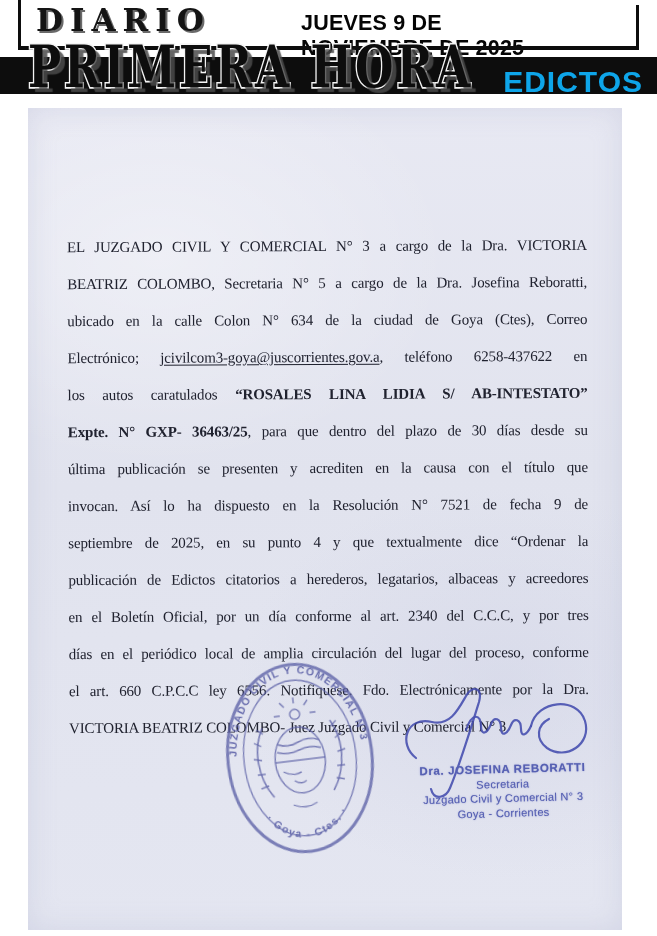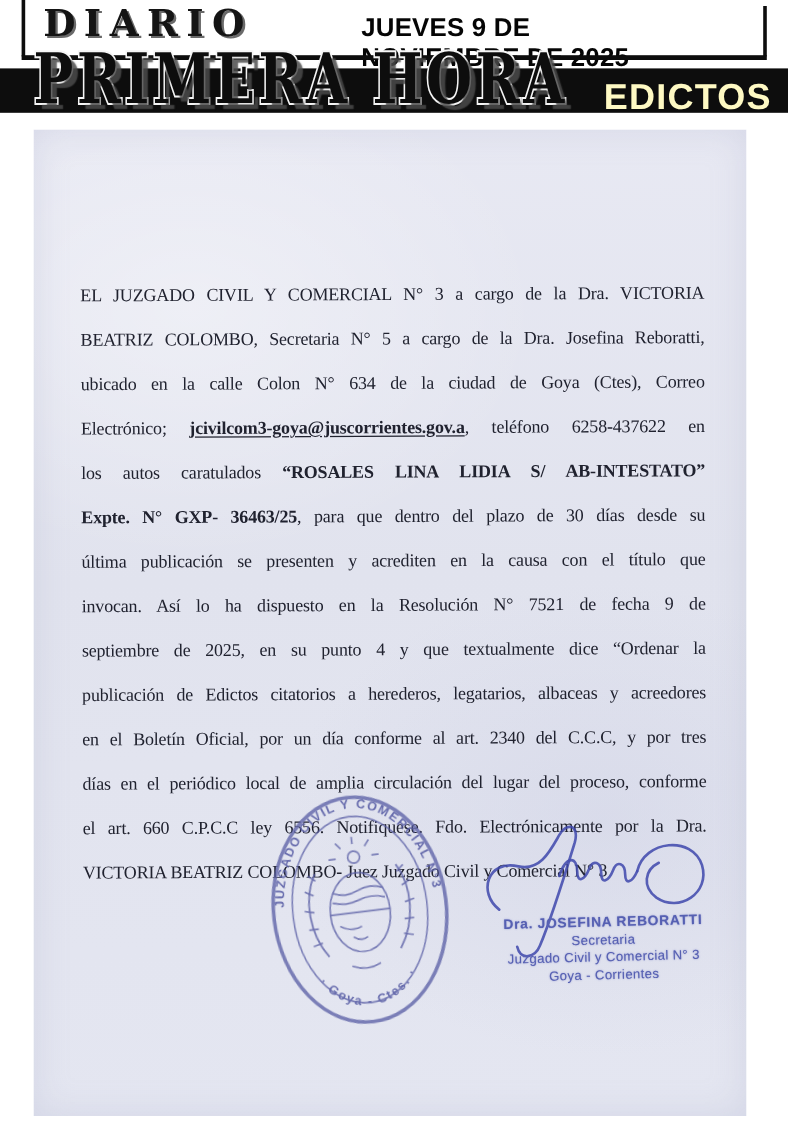--- a/index.html
+++ b/index.html
@@ -31,21 +31,21 @@
     position:absolute;left:301px;top:11px;
     font-weight:bold;font-size:21.5px;color:#050505;letter-spacing:0.2px;
     font-family:"Liberation Sans", sans-serif;
   }
   .section-bar{
     position:absolute;left:0;top:57px;width:657px;height:37px;
     background:var(--header-black);overflow:hidden;
   }
   .section-title{
     position:absolute;right:14px;top:8px;
-    color:#fef9c3;font-weight:bold;font-size:30px;letter-spacing:1px;
+    color:#0ea5e9;font-weight:bold;font-size:30px;letter-spacing:1px;
     font-family:"Liberation Sans", sans-serif;
   }
   .masthead-main{
     position:absolute;left:28px;top:33px;z-index:3;
     font-family:"DejaVu Serif", serif;font-weight:bold;font-size:44px;
     letter-spacing:3px;color:#0d0d0d;white-space:nowrap;
     transform:scaleY(1.32);transform-origin:left top;
     -webkit-text-stroke:2.5px #f5f5f5;paint-order:stroke fill;
     text-shadow:5px 4px 1px rgba(75,75,75,.85);
   }
@@ -68,21 +68,21 @@
   }
   .edict-body{
     position:absolute;left:40px;right:34px;top:120px;
     font-family:"Liberation Serif", serif;font-size:15px;line-height:37px;
     color:var(--ink);letter-spacing:-0.15px;
     transform:rotate(-0.25deg);
   }
   .body-line{text-align:justify;text-align-last:justify;white-space:normal;}
   .body-line.last{text-align-last:left;}
   .body-line .b{font-weight:bold;}
-  .body-line .u{text-decoration:underline;text-underline-offset:2px;font-weight:bold;}
+  .body-line .u{text-decoration:underline;text-underline-offset:2px;}
 
   
   .seal{
     position:absolute;left:194px;top:550px;width:156px;height:200px;
     transform:rotate(-7deg);opacity:.9;filter:blur(.3px);
   }
   .signature-svg{position:absolute;left:368px;top:568px;width:230px;height:130px;opacity:.95;}
   .sig-text{
     position:absolute;left:345px;top:654px;width:260px;text-align:center;
     color:#5660b2;transform:rotate(-1.5deg);

